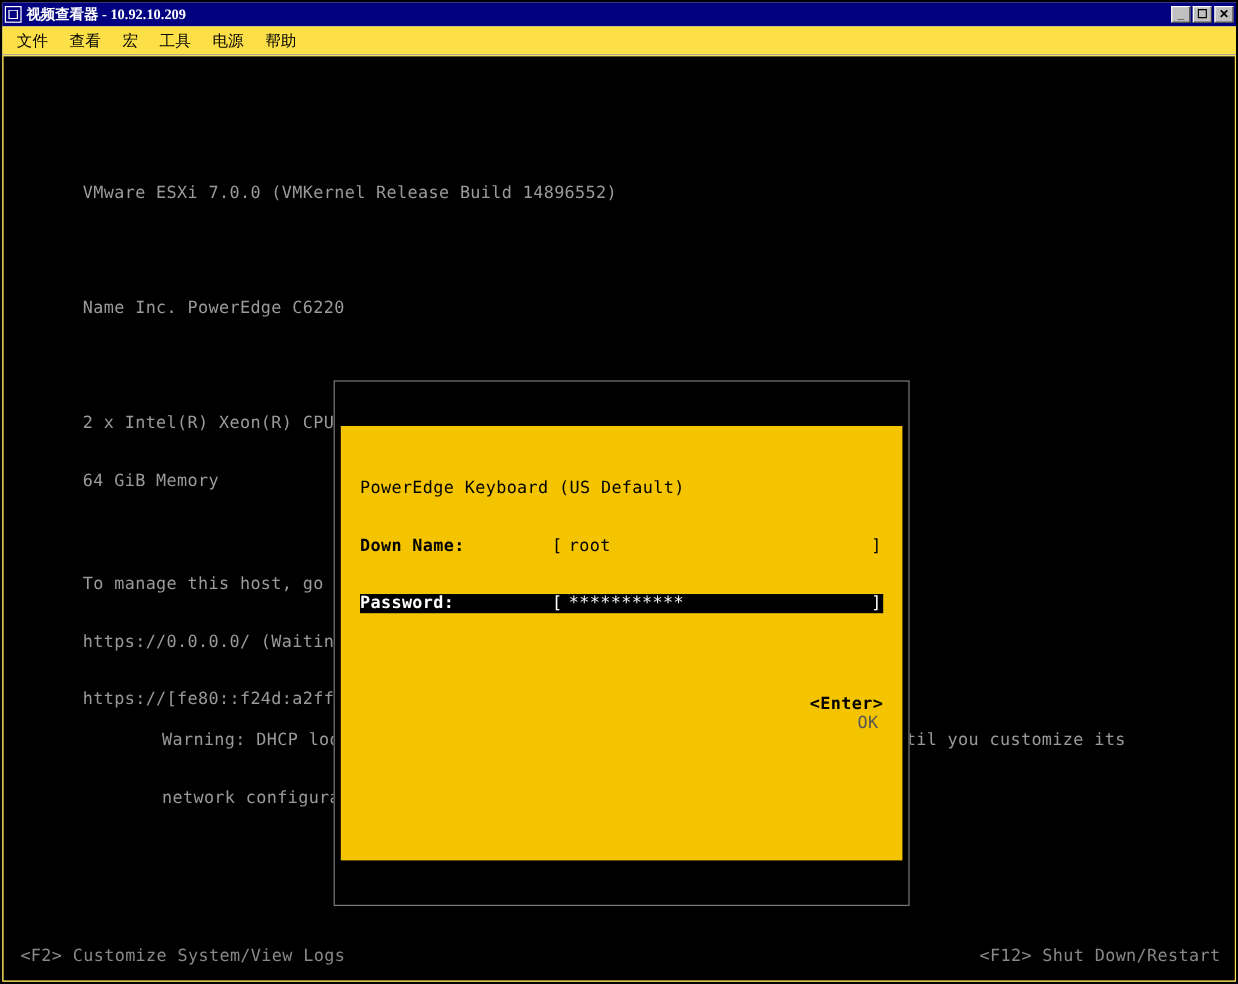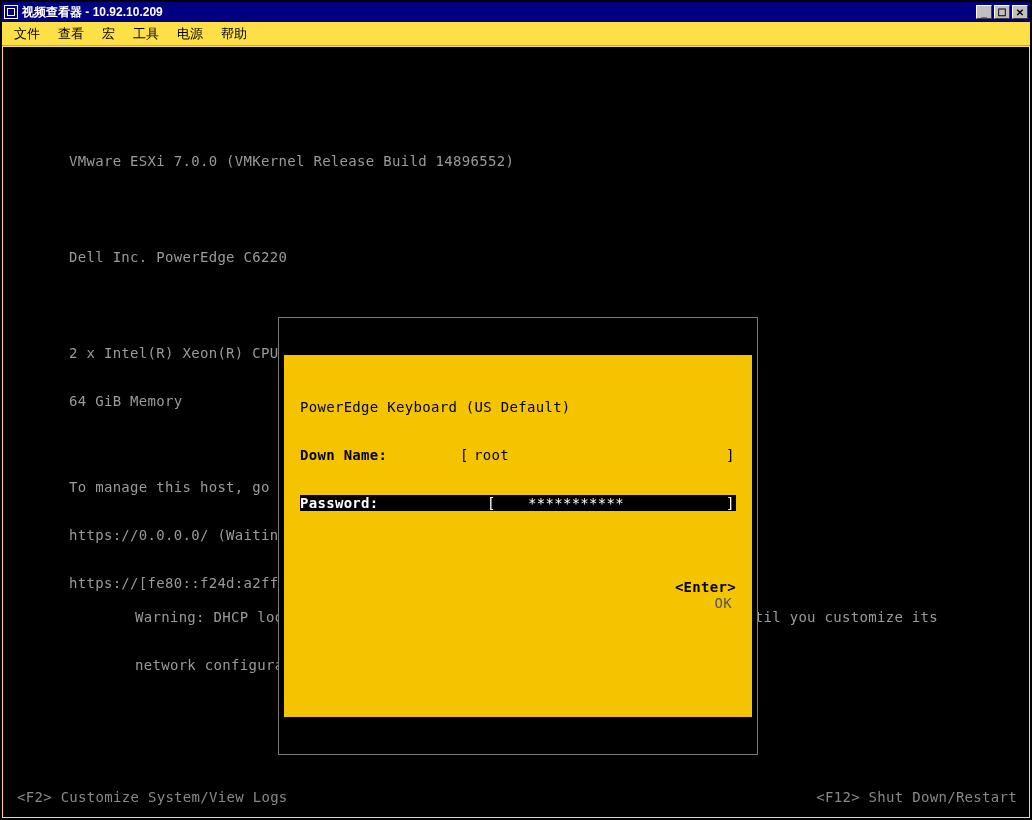--- a/index.html
+++ b/index.html
@@ -40,20 +40,21 @@
   }
   .titlebar .app-icon::after {
     content: "";
     width: 8px;
     height: 8px;
     background: #000080;
     box-shadow: inset 0 0 0 1px #fff;
   }
   .titlebar .title-text {
     flex: 0 0 auto;
+    font-family: Liberation Serif, serif;
   }
   .titlebar .spacer {
     flex: 1;
   }
   .win-buttons {
     display: flex;
     gap: 2px;
   }
   .win-btn {
     width: 16px;
@@ -174,21 +175,20 @@
     font-weight: bold;
   }
   .bracket { width: 10px; }
   .field-value {
     flex: 1;
     padding: 0 4px;
   }
   .row.selected {
     background: #000;
     color: #fff;
-    gap: 27px;
   }
   .auth-footer {
     margin-top: 20px;
     text-align: right;
     color: #000;
     font-weight: bold;
   }
   .auth-footer .kbd { color:#000;margin-left:35px; }
   .auth-footer .act-ok { color:#555; font-weight:normal; padding:0 4px 0 2px; }
 </style>
@@ -216,21 +216,21 @@
     <span>电源</span>
     <span>帮助</span>
   </div>
 
   <div class="content-wrap">
     <div class="console">
 
       <div class="sysinfo">
         <div>VMware ESXi 7.0.0 (VMKernel Release Build 14896552)</div>
         <div>&nbsp;</div>
-        <div>Dell Inc. PowerEdge C6220</div>
+        <div>Name Inc. PowerEdge C6220</div>
         <div>&nbsp;</div>
         <div>2 x Intel(R) Xeon(R) CPU E5-2620 0 @ 2.00GHz</div>
         <div>64 GiB Memory</div>
       </div>
 
       <div class="mgmt">
         <div>To manage this host, go to</div>
         <div>https://0.0.0.0/ (Waiting </div>
         <div>https://[fe80::f24d:a2ff:f</div>
       </div>

